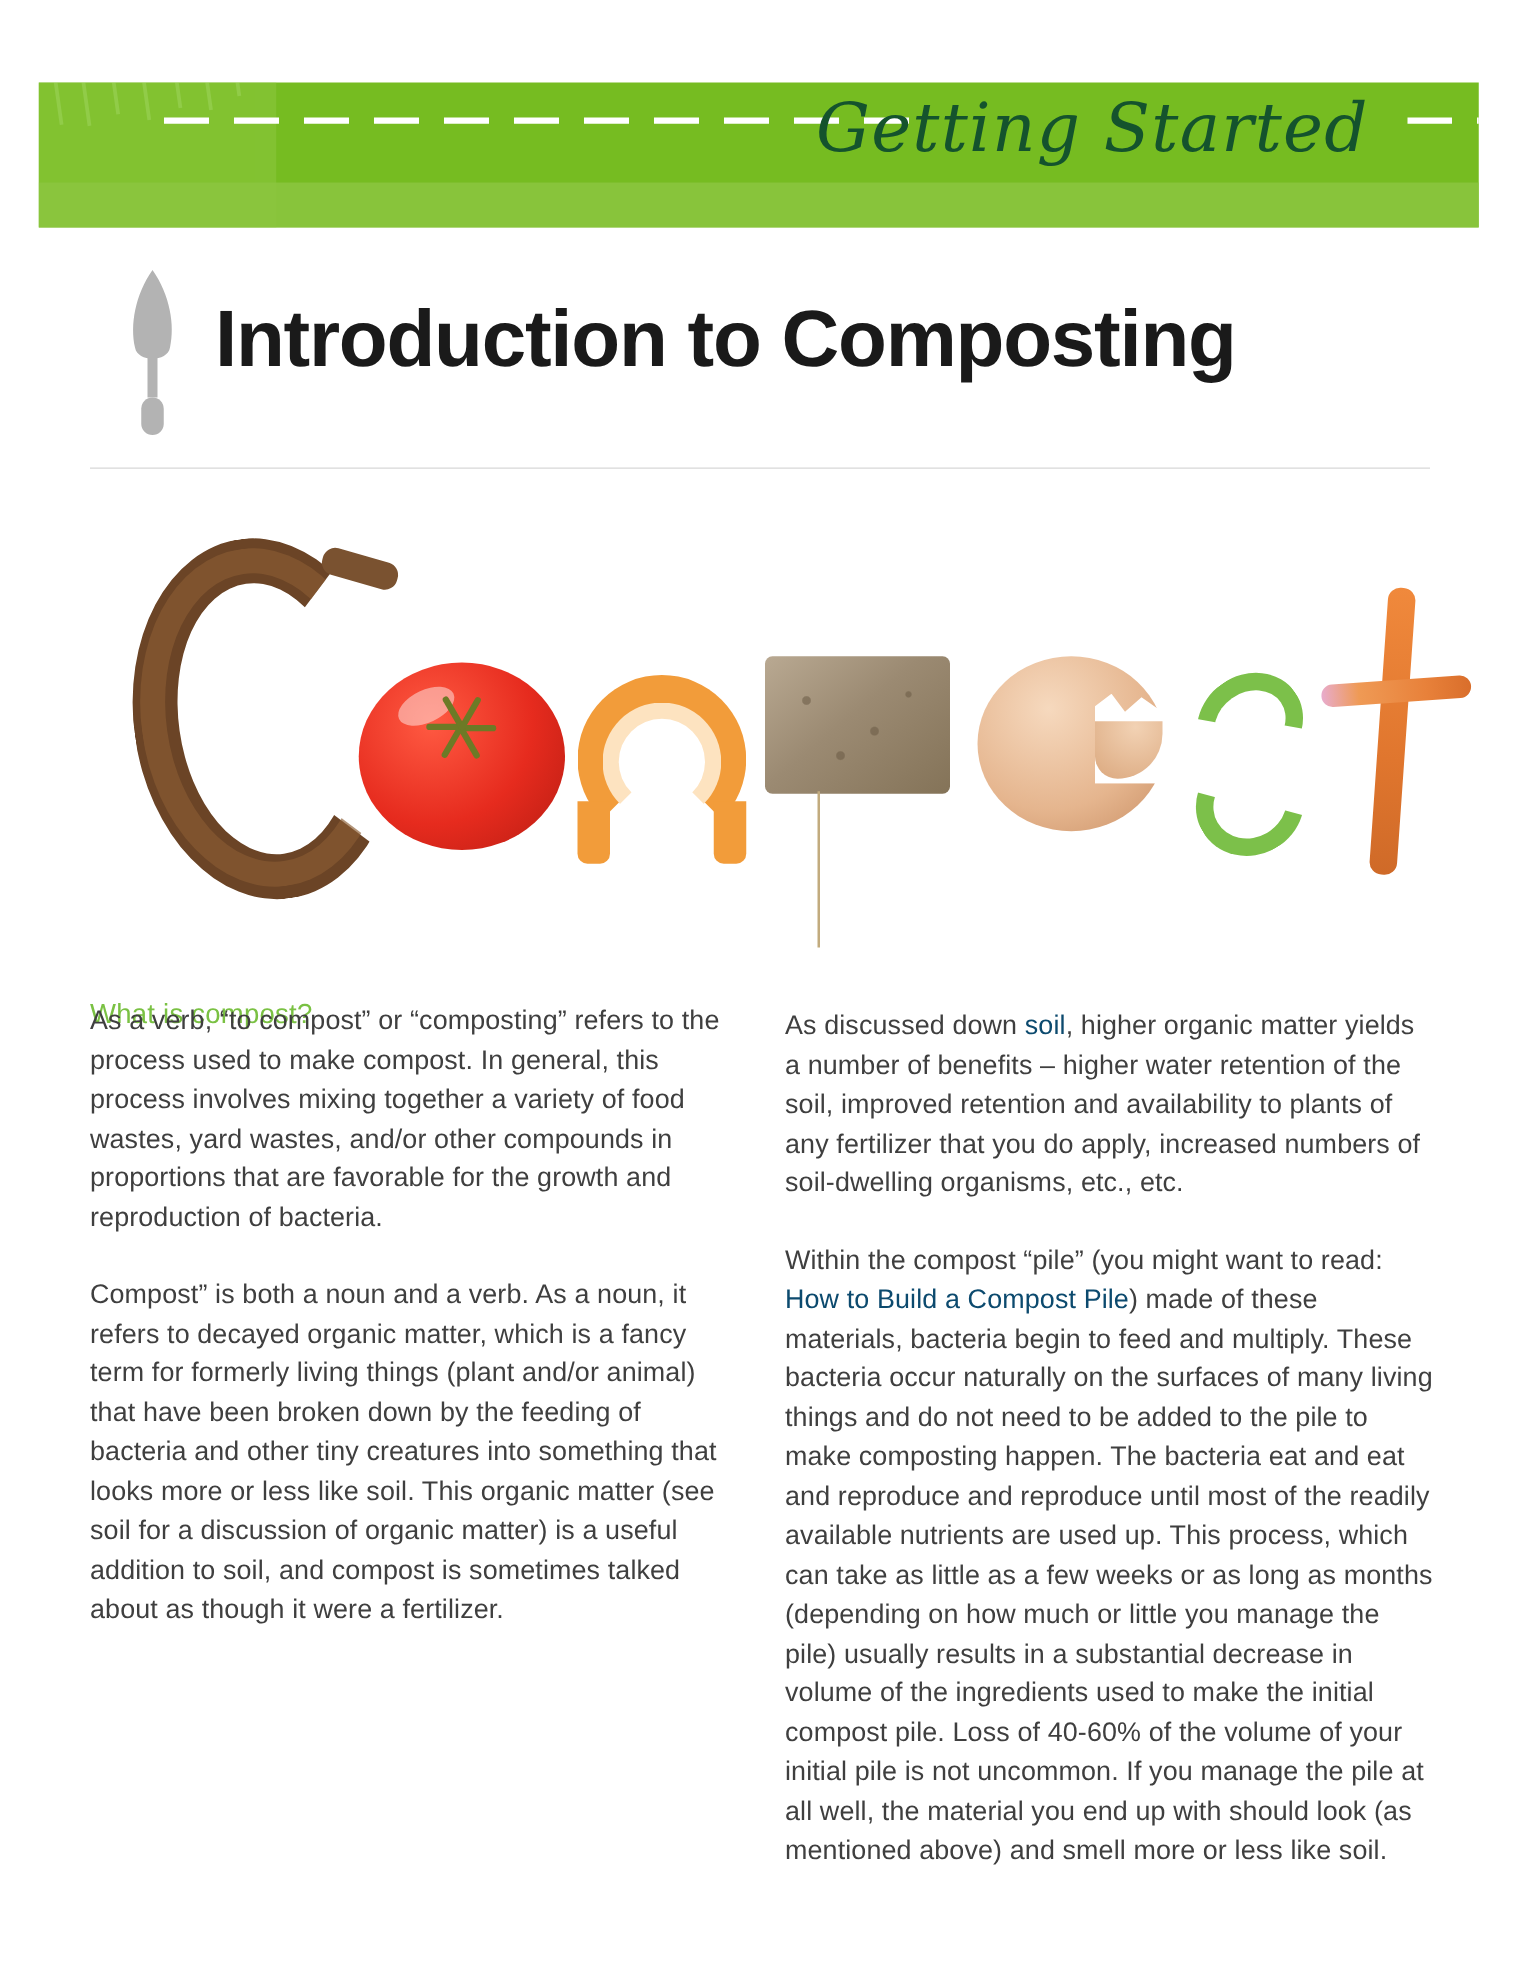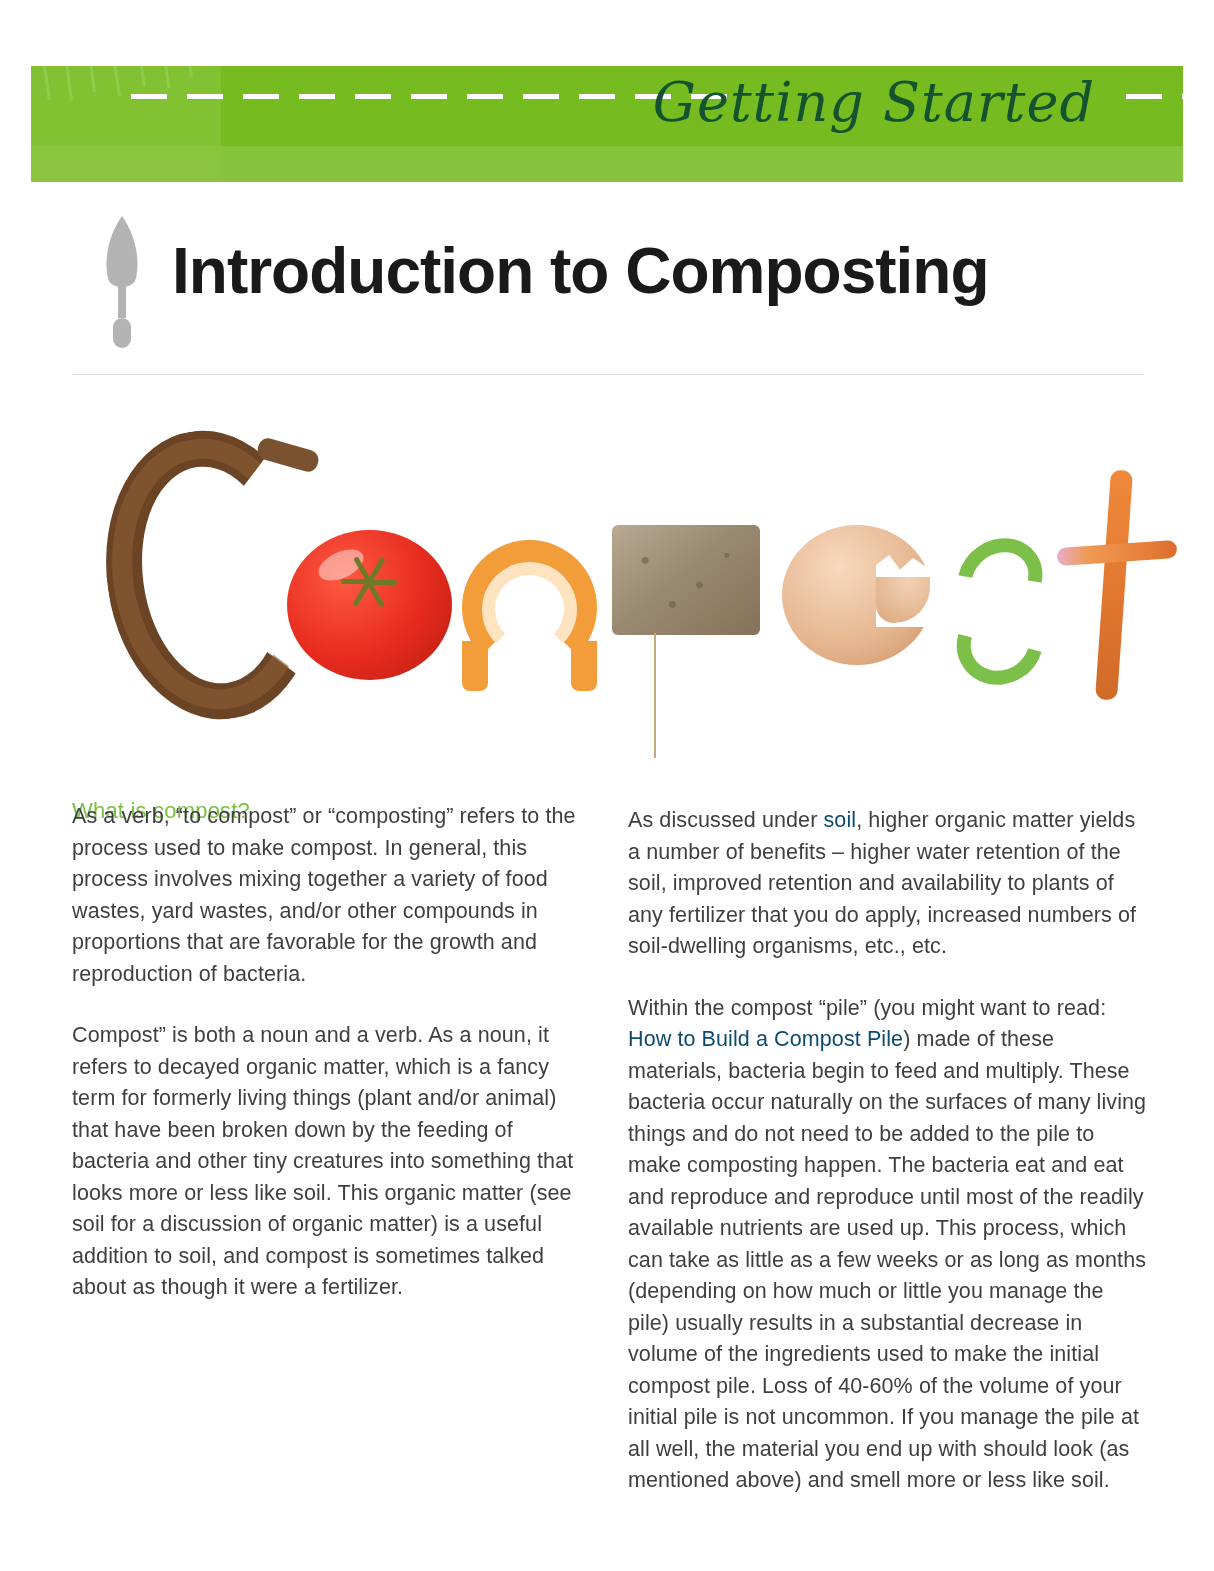--- a/index.html
+++ b/index.html
@@ -409,15 +409,15 @@
 </div>
 
 <h2 class="section-heading">What is compost?</h2>
 
 <div class="col col-left">
   <p>As a verb, “to compost” or “composting” refers to the process used to make compost. In general, this process involves mixing together a variety of food wastes, yard wastes, and/or other compounds in proportions that are favorable for the growth and reproduction of bacteria.</p>
   <p>Compost” is both a noun and a verb. As a noun, it refers to decayed organic matter, which is a fancy term for formerly living things (plant and/or animal) that have been broken down by the feeding of bacteria and other tiny creatures into something that looks more or less like soil. This organic matter (see soil for a discussion of organic matter) is a useful addition to soil, and compost is sometimes talked about as though it were a fertilizer.</p>
 </div>
 
 <div class="col col-right">
-  <p><span>As discussed under </span><b>soil</b><span>, higher organic matter yields a number of benefits – higher water retention of the soil, improved retention and availability to plants of any fertilizer that you do apply, increased numbers of soil-dwelling organisms, etc., etc.</span></p>
+  <p><span>As discussed down </span><b>soil</b><span>, higher organic matter yields a number of benefits – higher water retention of the soil, improved retention and availability to plants of any fertilizer that you do apply, increased numbers of soil-dwelling organisms, etc., etc.</span></p>
   <p><span>Within the compost “pile” (you might want to read: </span><b>How to Build a Compost Pile</b><span>) made of these materials, bacteria begin to feed and multiply. These bacteria occur naturally on the surfaces of many living things and do not need to be added to the pile to make composting happen. The bacteria eat and eat and reproduce and reproduce until most of the readily available nutrients are used up. This process, which can take as little as a few weeks or as long as months (depending on how much or little you manage the pile) usually results in a substantial decrease in volume of the ingredients used to make the initial compost pile. Loss of 40-60% of the volume of your initial pile is not uncommon. If you manage the pile at all well, the material you end up with should look (as mentioned above) and smell more or less like soil.</span></p>
 </div>
 
 </body></html>

